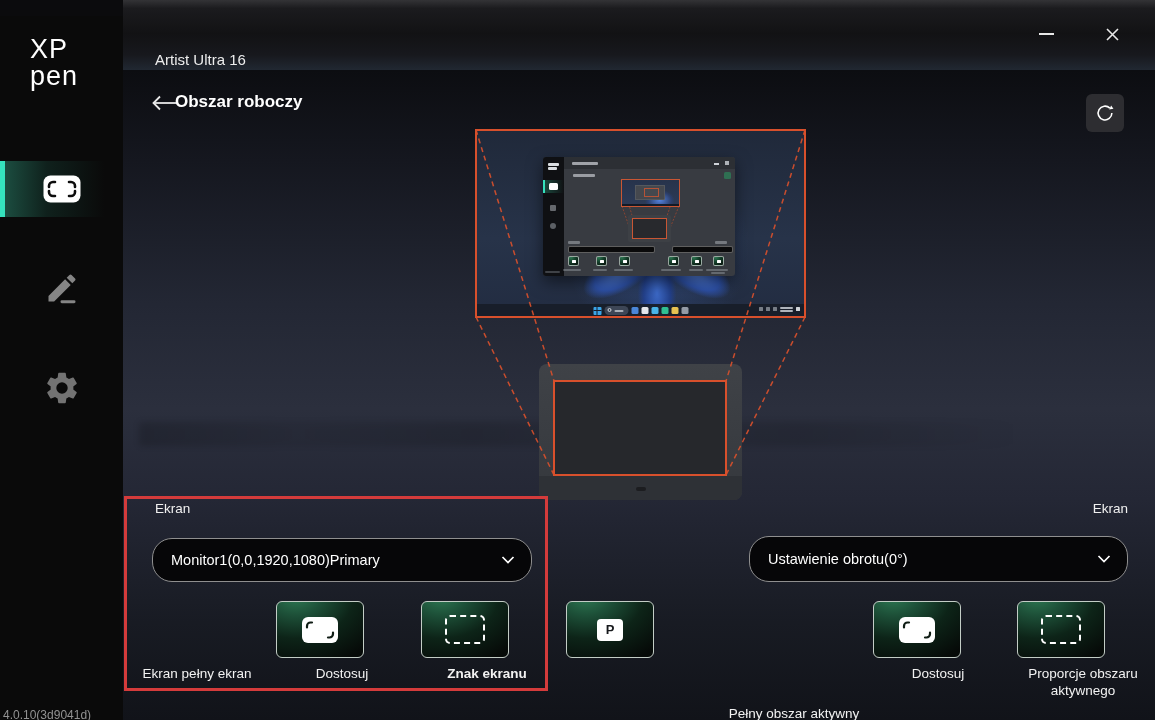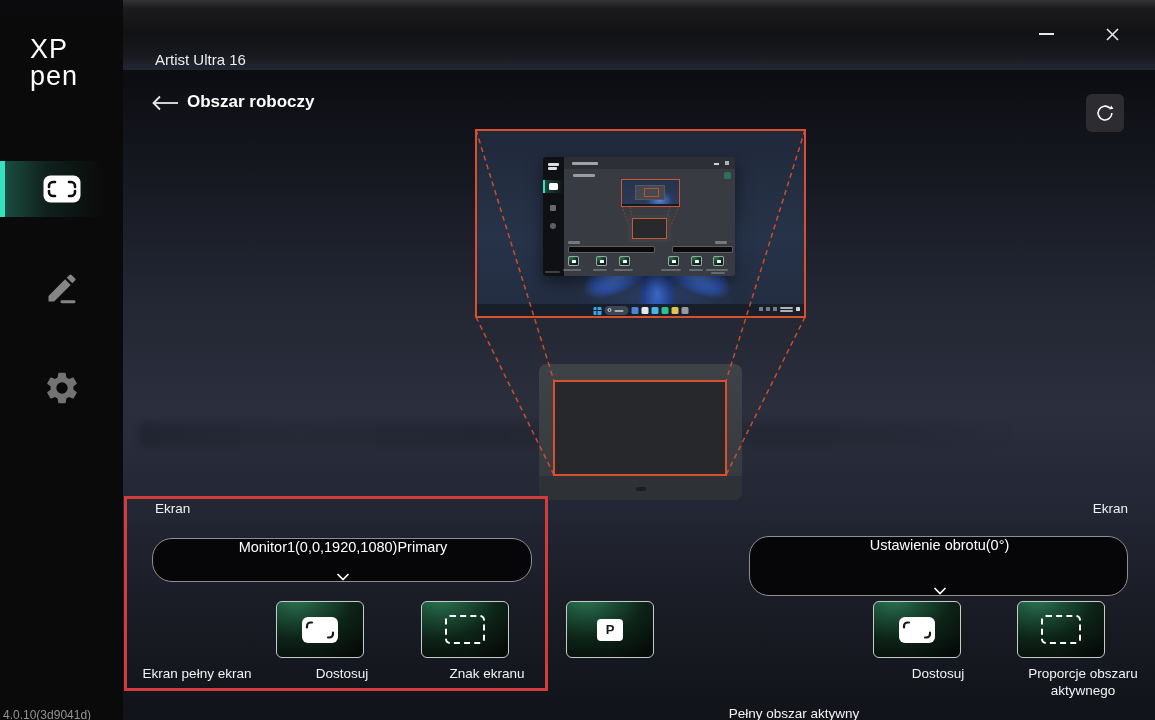--- a/index.html
+++ b/index.html
@@ -23,21 +23,21 @@
   .nav-item.active{top:145px;background:linear-gradient(90deg,#1d5244 0%,rgba(18,45,38,.65) 38%,rgba(0,0,0,0) 85%);}
   .active-bar{position:absolute;left:0;top:0;width:5px;height:56px;background:#35e2bd;}
   .nav-pen{top:244px;}
   .nav-gear{top:344px;}
   .version{position:absolute;left:3px;bottom:14px;font-size:12px;color:#929292;}
 
   
   .content{position:absolute;left:123px;top:70px;width:1032px;height:650px;
     background:linear-gradient(180deg,#0c0d11 0%,#15171f 14%,#232734 36%,#2b2f3d 52%,#242735 66%,#181b23 85%,#111319 100%);}
   .back-btn{position:absolute;left:28px;top:25px;width:30px;height:20px;cursor:pointer;}
-  .page-title{position:absolute;left:64px;top:22px;font-size:17px;font-weight:bold;color:#fff;}
+  .page-title{position:absolute;left:52px;top:22px;font-size:17px;font-weight:bold;color:#fff;}
   .refresh-btn{position:absolute;left:963px;top:24px;width:38px;height:38px;background:#2d2d31;border-radius:6px;
     display:flex;align-items:center;justify-content:center;cursor:pointer;}
 
   .ghost{position:absolute;left:16px;top:352px;width:880px;height:24px;border-radius:4px;filter:blur(3px);opacity:.55;
     background:linear-gradient(90deg,rgba(0,0,0,.30),rgba(0,0,0,.12) 18%,rgba(0,0,0,.26) 38%,rgba(0,0,0,.10) 55%,rgba(0,0,0,.22) 75%,rgba(0,0,0,0));}
 
   
   .monitor{position:absolute;left:352px;top:59px;width:331px;height:189px;box-sizing:border-box;
     border:2px solid #d8502c;overflow:hidden;z-index:1;
     background:linear-gradient(180deg,#20293a 0%,#273349 58%,#222c41 100%);}
@@ -104,23 +104,23 @@
     background:linear-gradient(180deg,#3f4247 0%,#35383d 100%);}
   .tablet-strip{position:absolute;left:0;bottom:0;width:100%;height:24px;background:#2e3136;border-radius:0 0 8px 8px;}
   .tablet-dot{position:absolute;left:50%;bottom:9px;width:10px;height:4px;margin-left:-5px;background:#1c1d20;border-radius:2px;}
   .tablet-active{position:absolute;left:430px;top:310px;width:174px;height:96px;box-sizing:border-box;
     border:2px solid #d8502c;background:#26282c;z-index:2;cursor:move;}
   .map-lines{position:absolute;left:0;top:0;z-index:4;pointer-events:none;}
 
   
   .section-label{position:absolute;top:431px;font-size:13.5px;color:#f0f0f0;}
   .dropdown{position:absolute;box-sizing:border-box;background:#060608;border:1px solid #8f8f8f;border-radius:20px;
-    display:flex;align-items:center;justify-content:space-between;padding:0 16px 0 18px;font-size:14.5px;color:#fff;cursor:pointer;z-index:3;flex-direction:column;}
+    display:flex;align-items:center;justify-content:space-between;padding:0 16px 0 18px;font-size:14.5px;color:#fff;cursor:pointer;z-index:3;}
   .left-dd{left:29px;top:468px;width:380px;height:44px;}
-  .right-dd{left:626px;top:466px;width:379px;height:60px;}
+  .right-dd{left:626px;top:466px;width:379px;height:46px;}
   .tool-btn{position:absolute;top:531px;width:88px;height:57px;box-sizing:border-box;border:1px solid #c3cdc6;border-radius:6px;
     background:radial-gradient(130% 150% at 22% -12%,#2f7b55 0%,#1d5038 24%,#0d2418 52%,#060a08 88%);
     display:flex;align-items:center;justify-content:center;cursor:pointer;z-index:3;}
   .btn-label{position:absolute;top:595px;width:160px;text-align:center;font-size:13.5px;line-height:17px;color:#f2f2f2;}
   .icon-dashed{width:36px;height:25px;border:2.5px dashed #fff;border-radius:5px;}
   .icon-p{width:26px;height:22px;background:#fff;border-radius:4px;color:#17191c;font-weight:bold;font-size:13px;
     display:flex;align-items:center;justify-content:center;}
   .annotation{position:absolute;left:1px;top:426px;width:424px;height:195px;box-sizing:border-box;
     border:3px solid #d43b3b;z-index:9;pointer-events:none;}
 </style>
@@ -298,21 +298,21 @@
       </svg>
     </div>
     <div class="tool-btn" style="left:298px;">
       <div class="icon-dashed"></div>
     </div>
     <div class="tool-btn" style="left:443px;">
       <div class="icon-p">P</div>
     </div>
     <div class="btn-label" style="left:-6px;">Ekran pełny ekran</div>
     <div class="btn-label" style="left:139px;">Dostosuj</div>
-    <div class="btn-label" style="left:284px;">Znak ekranu</div>
+    <div class="btn-label" style="left:284px;font-weight:bold;">Znak ekranu</div>
 
     <div class="section-label" style="right:27px;">Ekran</div>
     <div class="dropdown right-dd">
       <span>Ustawienie obrotu(0°)</span>
       <svg width="14" height="8">
           <path d="M1.5 1 L7 6.5 L12.5 1" fill="none" stroke="#fff" stroke-width="1.7"></path>
         </svg>
     </div>
     <div class="tool-btn" style="left:750px;">
       <svg width="40" height="30" viewBox="0 0 40 30">

